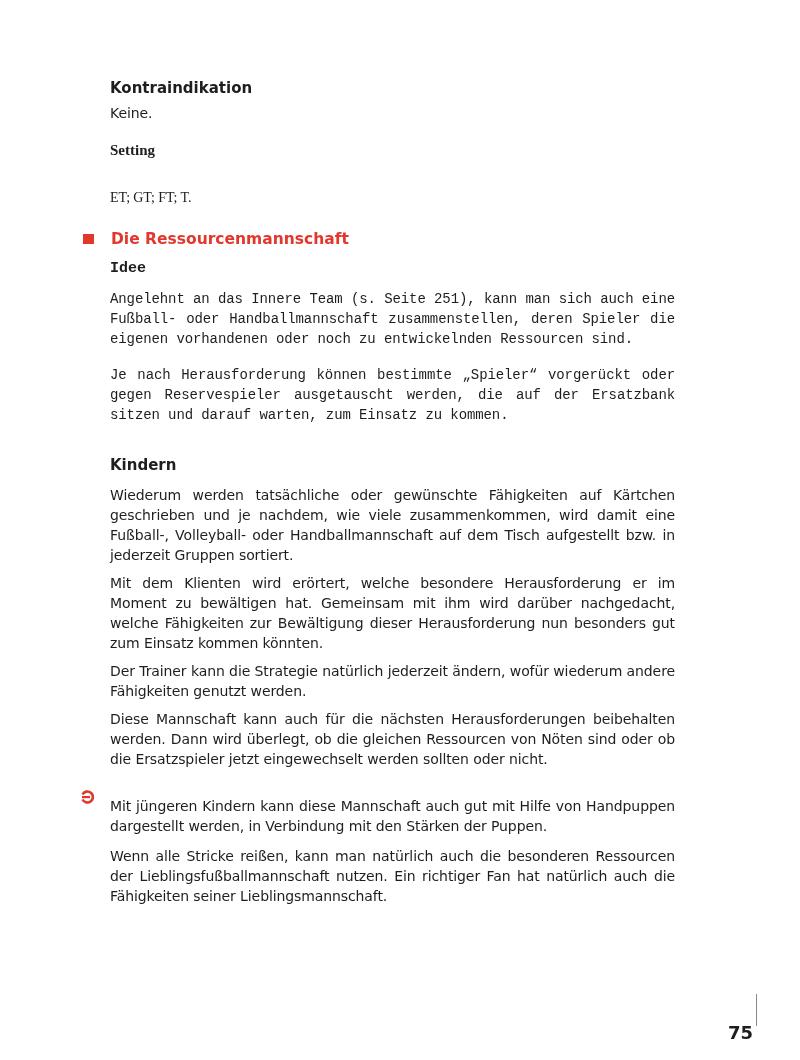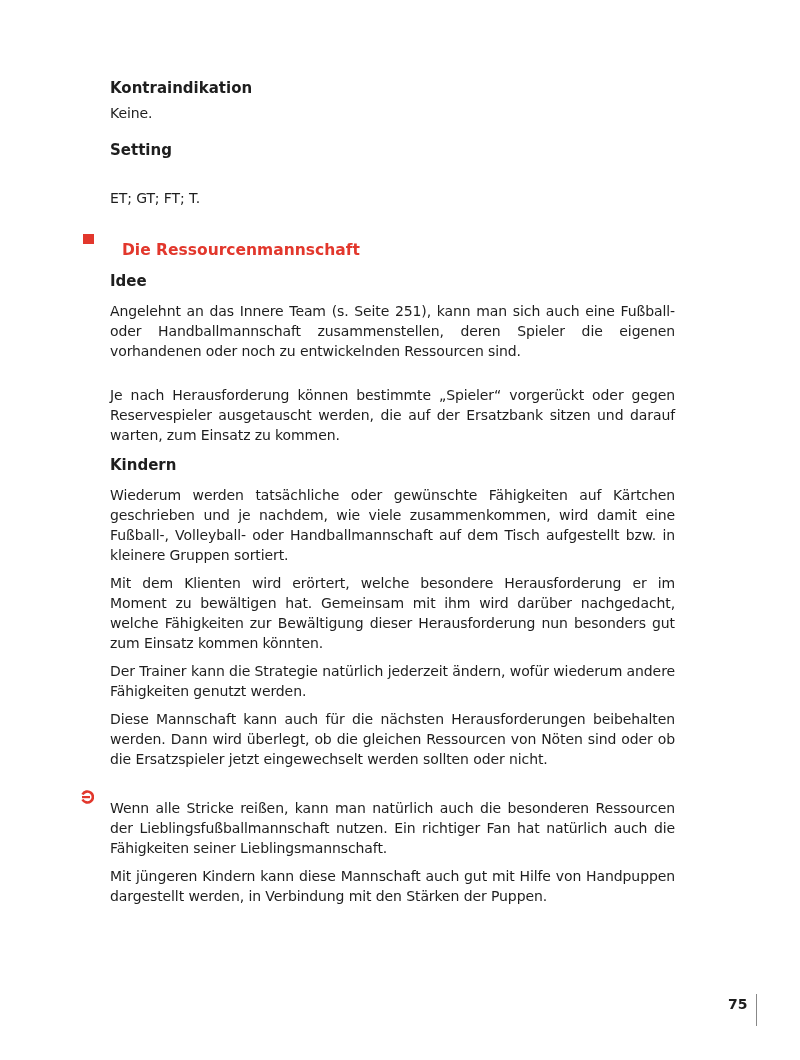--- a/index.html
+++ b/index.html
@@ -3,63 +3,63 @@
 <meta charset="utf-8">
 <style>
   html, body { margin: 0; padding: 0; background: #ffffff; }
   body { width: 800px; height: 1060px; position: relative; overflow: hidden;
          font-family: "DejaVu Sans", sans-serif; color: #1e1e1e; }
   .page { position: absolute; left: 0; top: 0; width: 800px; height: 931px; }
   .h-sub { font-weight: bold; font-size: 15px; line-height: 20px; color: #1e1e1e; margin: 0; }
   .p { font-size: 14px; line-height: 20px; margin: 0; text-align: justify; letter-spacing: -0.1px; }
   .block { position: absolute; left: 110px; width: 565px; }
   .h-main { position: absolute; left: 110px; top: 228px; font-weight: bold; font-size: 15.5px;
-            line-height: 20px; color: #e2372c; margin: 12px; }
+            line-height: 20px; color: #e2372c; margin: 1px; }
   .sq { position: absolute; left: 83px; top: 234px; width: 11px; height: 10px; background: #e2372c; }
   .arrow { position: absolute; left: 80px; top: 790px; width: 14px; height: 14px; }
-  .pageno { position: absolute; left: 728px; top: 996px; font-weight: bold; font-size: 14px; color: #1e1e1e; }
+  .pageno { position: absolute; left: 728px; top: 1022px; font-weight: bold; font-size: 18px; color: #1e1e1e; }
   .pageline { position: absolute; left: 756px; top: 994px; width: 1px; height: 32px; background: #888; }
 </style>
 </head>
 <body>
 
 <div class="page">
 
   <div class="block" style="top:78px;">
     <h3 class="h-sub">Kontraindikation</h3>
     <p class="p" style="margin-top:5px;">Keine.</p>
   </div>
 
-  <div class="block" style="top:140px;">
+  <div class="block" style="top:140px;font-family:Liberation Serif, serif;">
     <h3 class="h-sub">Setting</h3>
     <p class="p" style="margin-top:28px;">ET; GT; FT; T.</p>
   </div>
 
   <div class="sq"></div>
   <h2 class="h-main">Die Ressourcenmannschaft</h2>
 
-  <div class="block" style="top:271px;">
+  <div class="block" style="top:259px;font-family:Liberation Mono, monospace;">
     <h3 class="h-sub">Idee</h3>
     <p class="p" style="margin-top:10px;">Angelehnt an das Innere Team (s. Seite 251), kann man sich auch eine Fußball- oder Handballmannschaft zusammenstellen, deren Spieler die eigenen vorhandenen oder noch zu entwickelnden Ressourcen sind.</p>
-    <p class="p" style="margin-top:24px;">Je nach Herausforderung können bestimmte „Spieler“ vorgerückt oder gegen Reservespieler ausgetauscht werden, die auf der Ersatzbank sitzen und darauf warten, zum Einsatz zu kommen.</p>
+    <p class="p" style="margin-top:16px;">Je nach Herausforderung können bestimmte „Spieler“ vorgerückt oder gegen Reservespieler ausgetauscht werden, die auf der Ersatzbank sitzen und darauf warten, zum Einsatz zu kommen.</p>
   </div>
 
   <div class="block" style="top:455px;">
     <h3 class="h-sub">Kindern</h3>
-    <p class="p" style="margin-top:10px;">Wiederum werden tatsächliche oder gewünschte Fähigkeiten auf Kärtchen geschrieben und je nachdem, wie viele zusammenkommen, wird damit eine Fußball-, Volleyball- oder Handballmannschaft auf dem Tisch aufgestellt bzw. in kleinere Gruppen sortiert.</p>
+    <p class="p" style="margin-top:10px;">Wiederum werden tatsächliche oder gewünschte Fähigkeiten auf Kärtchen geschrieben und je nachdem, wie viele zusammenkommen, wird damit eine Fußball-, Volleyball- oder Handballmannschaft auf dem Tisch aufgestellt bzw. in jederzeit Gruppen sortiert.</p>
     <p class="p" style="margin-top:8px;">Mit dem Klienten wird erörtert, welche besondere Herausforderung er im Moment zu bewältigen hat. Gemeinsam mit ihm wird darüber nachgedacht, welche Fähigkeiten zur Bewältigung dieser Herausforderung nun besonders gut zum Einsatz kommen könnten.</p>
     <p class="p" style="margin-top:8px;">Der Trainer kann die Strategie natürlich jederzeit ändern, wofür wiederum andere Fähigkeiten genutzt werden.</p>
     <p class="p" style="margin-top:8px;">Diese Mannschaft kann auch für die nächsten Herausforderungen beibehalten werden. Dann wird überlegt, ob die gleichen Ressourcen von Nöten sind oder ob die Ersatzspieler jetzt eingewechselt werden sollten oder nicht.</p>
   </div>
 
   <svg class="arrow" viewBox="0 0 14 14">
     <path d="M2.5 4.5 A5.5 5.5 0 1 1 2.5 9.5" fill="none" stroke="#e2372c" stroke-width="2.6"></path>
     <rect x="2" y="6" width="8" height="2.2" fill="#e2372c"></rect>
   </svg>
 
   <div class="block" style="top:788px;">
+    <p class="p" style="margin-top:8px;">Mit jüngeren Kindern kann diese Mannschaft auch gut mit Hilfe von Handpuppen dargestellt werden, in Verbindung mit den Stärken der Puppen.</p>
     <p class="p" style="margin-top:10px;">Wenn alle Stricke reißen, kann man natürlich auch die besonderen Ressourcen der Lieblingsfußballmannschaft nutzen. Ein richtiger Fan hat natürlich auch die Fähigkeiten seiner Lieblingsmannschaft.</p>
-    <p class="p" style="margin-top:8px;">Mit jüngeren Kindern kann diese Mannschaft auch gut mit Hilfe von Handpuppen dargestellt werden, in Verbindung mit den Stärken der Puppen.</p>
   </div>
 
   <div class="pageno">75</div>
   <div class="pageline"></div>
 </div>
 
 </body></html>

